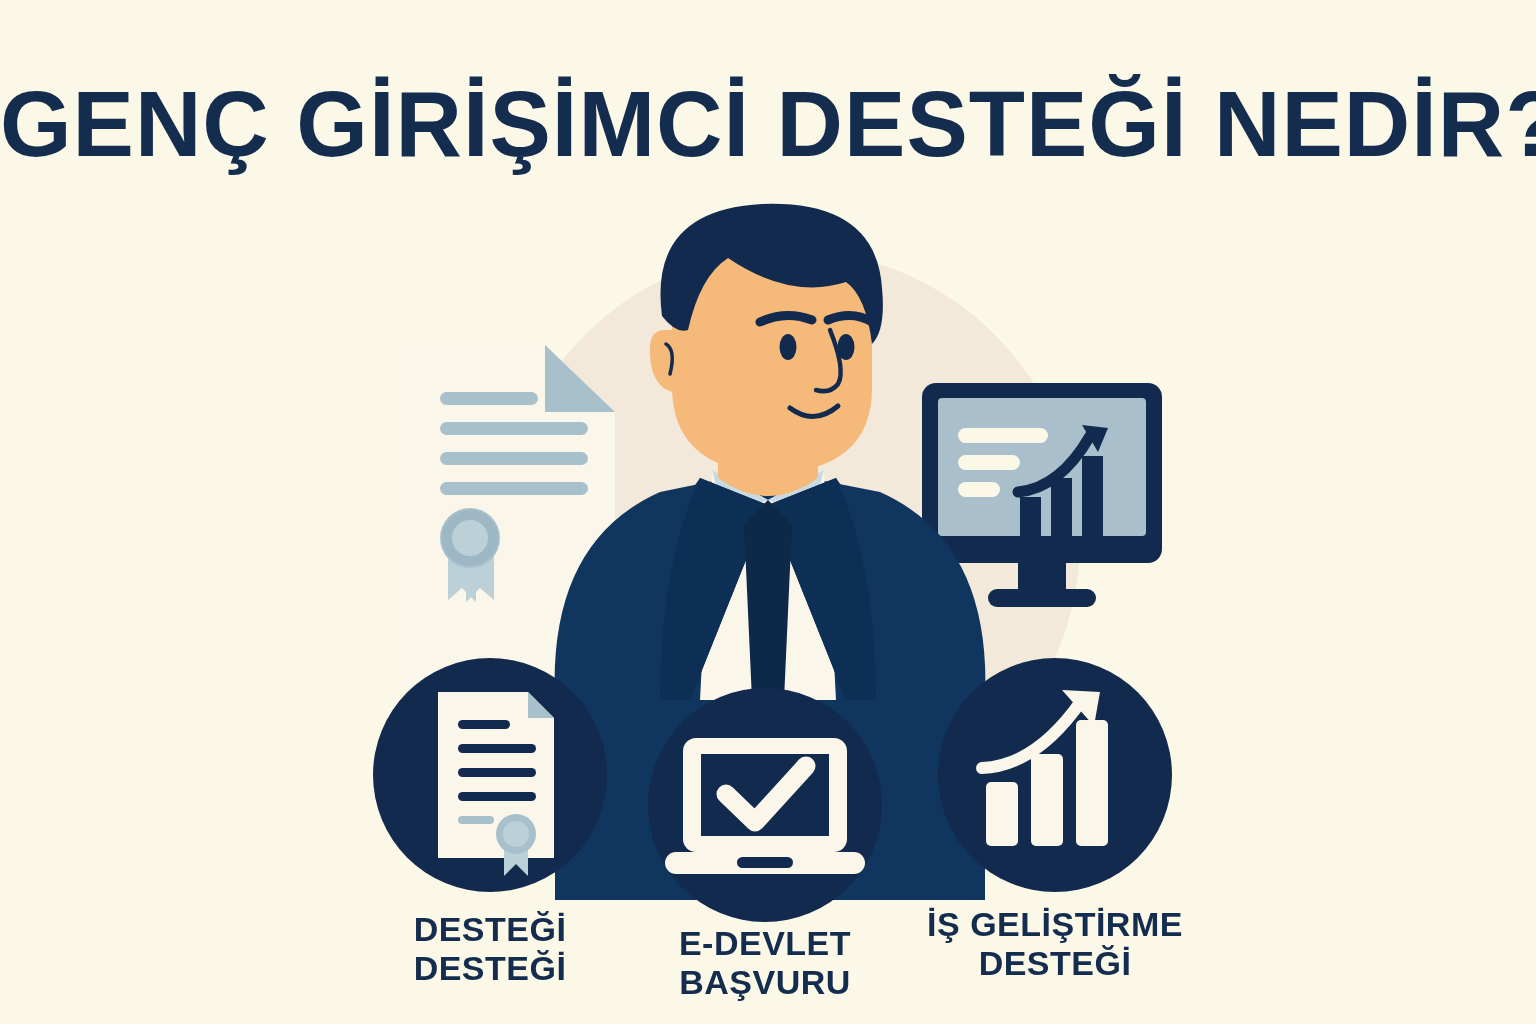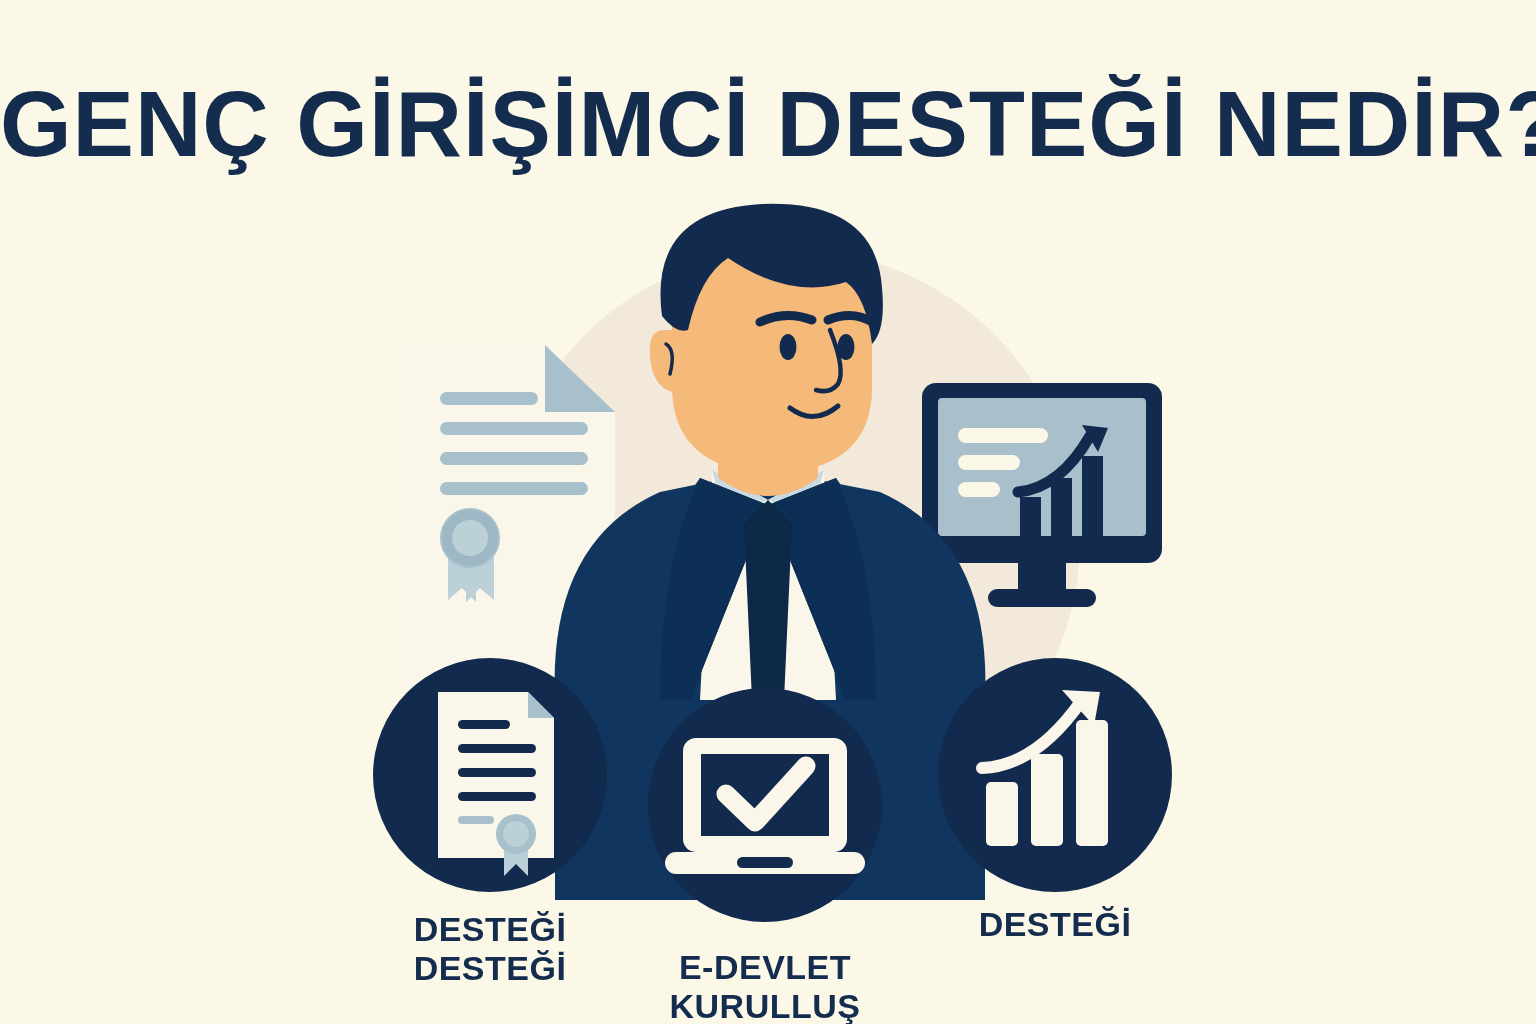--- a/index.html
+++ b/index.html
@@ -25,21 +25,21 @@
     position:absolute;
     text-align:center;
     color:#142C4E;
     font-weight:bold;
     font-size:34px;
     line-height:1.14;
     letter-spacing:0.5px;
     font-family:"Liberation Sans", sans-serif;
   }
   #cap0{left:330px;top:910px;width:320px;}
-  #cap1{left:620px;top:948px;width:290px;}
+  #cap1{left:620px;top:924px;width:290px;}
   #cap2{left:880px;top:905px;width:350px;}
   .capline{display:block;}
 </style>
 </head>
 <body>
 
 <div id="stage">
 
   <div id="title">GENÇ GİRİŞİMCİ DESTEĞİ NEDİR?</div>
 
@@ -161,20 +161,21 @@
 
   </svg>
 
   <div class="cap" id="cap0">
     <span class="capline">DESTEĞİ</span>
     <span class="capline">DESTEĞİ</span>
   </div>
 
   <div class="cap" id="cap1">
     <span class="capline">E-DEVLET</span>
-    <span class="capline">KURULLUŞ</span>
+    <span class="capline">BAŞVURU</span>
   </div>
 
   <div class="cap" id="cap2">
+    <span class="capline">İŞ GELİŞTİRME</span>
     <span class="capline">DESTEĞİ</span>
   </div>
 
 </div>
 
 </body></html>

